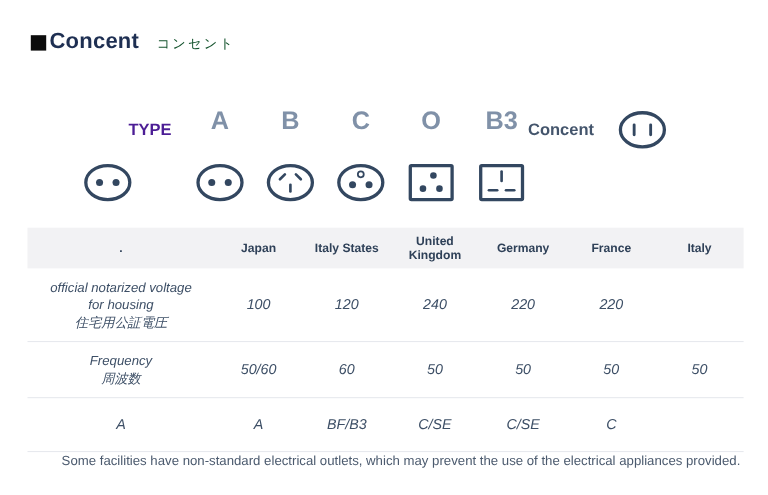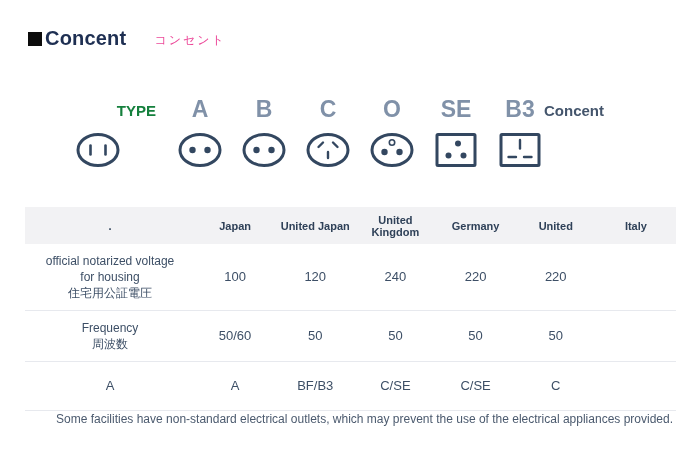--- a/index.html
+++ b/index.html
@@ -6,47 +6,47 @@
   .page {
     position:relative; width:698px; height:450px; background:#ffffff;
     font-family:"Liberation Sans","DejaVu Sans",sans-serif; overflow:hidden;
     color:#3d4f66;
   }
 
   
   .title-block { position:absolute; left:28px; top:27px; display:flex; align-items:center; }
   .title-bullet { width:14px; height:14px; background:#0c0c0c; display:inline-block; margin-right:3px; }
   .title-text { font-size:20px; font-weight:bold; color:#1e2f52; letter-spacing:0.2px; }
-  .title-ja { font-size:12px; color:#ec4899; letter-spacing:2px; margin-left:28px; margin-top:4px; }
+  .title-ja { font-size:12px; color:#14532d; letter-spacing:2px; margin-left:16px; margin-top:4px; }
 
   
   .plug-grid {
     position:absolute; left:28px; top:94px;
     display:grid; grid-template-columns:140px repeat(7,64px);
   }
   .type-label, .concent-label {
     text-align:right; padding-right:12px; font-weight:bold; font-size:15px;
     display:flex; align-items:center; justify-content:flex-end;
   }
-  .type-label { color:#15803d; }
+  .type-label { color:#4c1d95; }
   .concent-label { color:#44556c; }
   .plug-letter {
     font-size:23px; font-weight:bold; color:#8091a8; text-align:center;
     height:32px; line-height:30px;
   }
   .plug-icon-cell { height:48px; display:flex; align-items:center; justify-content:center; }
 
   
   .info-table { position:absolute; left:25px; top:207px; width:651px; }
   .t-row { display:grid; grid-template-columns:170px repeat(6,1fr); align-items:center; }
   .t-header {
     background:#f2f2f4; height:37px; font-size:11px; font-weight:bold; color:#2f4158;
   }
   .t-header .cell { text-align:center; }
-  .t-body-row { border-bottom:1px solid #e7e9ee; }
+  .t-body-row { border-bottom:1px solid #e7e9ee;font-style:italic; }
   .row-voltage { height:66px; }
   .row-frequency { height:50px; }
   .row-shape { height:48px; }
   .cell { text-align:center; }
   .label-cell {
     font-size:12px; color:#3d4f66; white-space:pre-line; line-height:1.35; text-align:center;
   }
   .value-cell { font-size:13px; color:#3d4f66; white-space:pre-line; line-height:1.25; }
 
   
@@ -68,21 +68,20 @@
     <span class="title-ja">コンセント</span>
   </div>
 
   <div class="plug-grid">
 
     <div class="type-label">TYPE</div>
     <div class="plug-letter">A</div>
     <div class="plug-letter">B</div>
     <div class="plug-letter">C</div>
     <div class="plug-letter">O</div>
-    <div class="plug-letter">SE</div>
     <div class="plug-letter">B3</div>
 
     <div class="concent-label">Concent</div>
 
     <div class="plug-icon-cell">
       <svg width="46" height="38" viewBox="0 0 46 38">
         <ellipse cx="23" cy="19" rx="20" ry="15.5" fill="#ffffff" stroke="#334760" stroke-width="3"></ellipse>
         <line x1="15.5" y1="14.5" x2="15.5" y2="23.5" stroke="#334760" stroke-width="2.6" stroke-linecap="round"></line>
         <line x1="30.5" y1="14.5" x2="30.5" y2="23.5" stroke="#334760" stroke-width="2.6" stroke-linecap="round"></line>
       </svg>
@@ -133,42 +132,43 @@
         <line x1="26" y1="26" x2="33.5" y2="26" stroke="#334760" stroke-width="2.4" stroke-linecap="round"></line>
       </svg>
     </div>
   </div>
 
   <div class="info-table">
 
     <div class="t-row t-header">
       <div class="cell">.</div>
       <div class="cell">Japan</div>
-      <div class="cell">United Japan</div>
+      <div class="cell">Italy States</div>
       <div class="cell">United Kingdom</div>
       <div class="cell">Germany</div>
-      <div class="cell">United</div>
+      <div class="cell">France</div>
       <div class="cell">Italy</div>
     </div>
 
     <div class="t-row t-body-row row-voltage">
       <div class="cell label-cell">official notarized voltage
 for housing
 住宅用公証電圧</div>
       <div class="cell value-cell">100</div>
       <div class="cell value-cell">120</div>
       <div class="cell value-cell">240</div>
       <div class="cell value-cell">220</div>
       <div class="cell value-cell">220</div>
     </div>
 
     <div class="t-row t-body-row row-frequency">
       <div class="cell label-cell">Frequency
 周波数</div>
       <div class="cell value-cell">50/60</div>
+      <div class="cell value-cell">60</div>
       <div class="cell value-cell">50</div>
       <div class="cell value-cell">50</div>
       <div class="cell value-cell">50</div>
       <div class="cell value-cell">50</div>
     </div>
 
     <div class="t-row t-body-row row-shape">
       <div class="cell value-cell">A</div>
       <div class="cell value-cell">A</div>
       <div class="cell value-cell">BF/B3</div>

